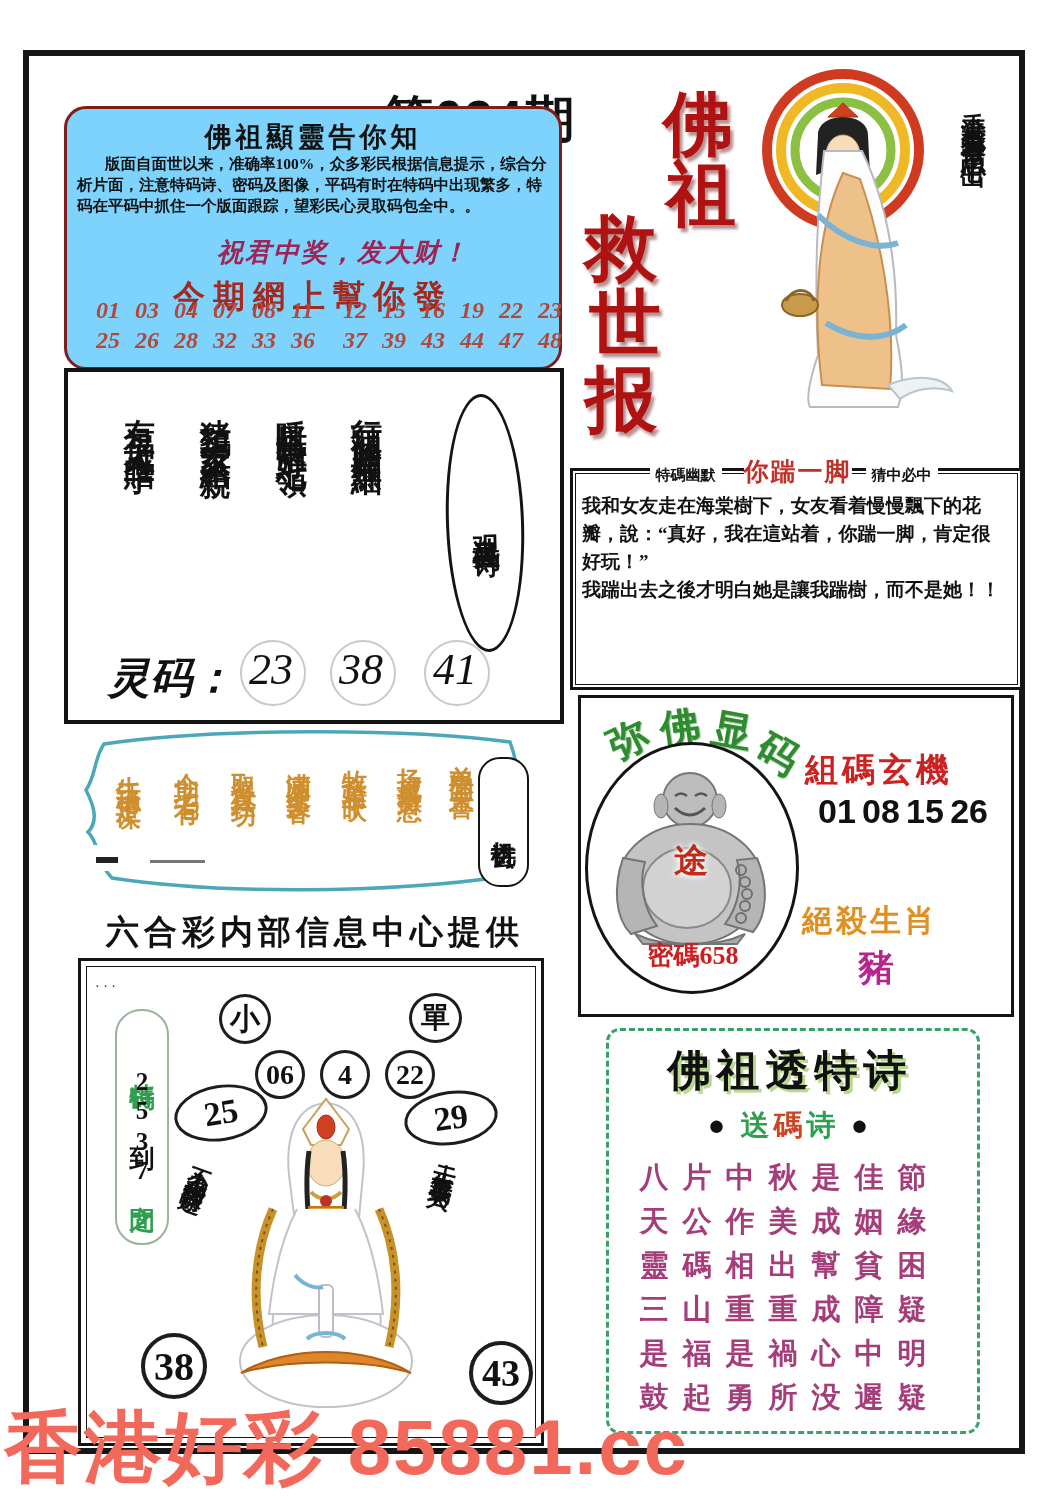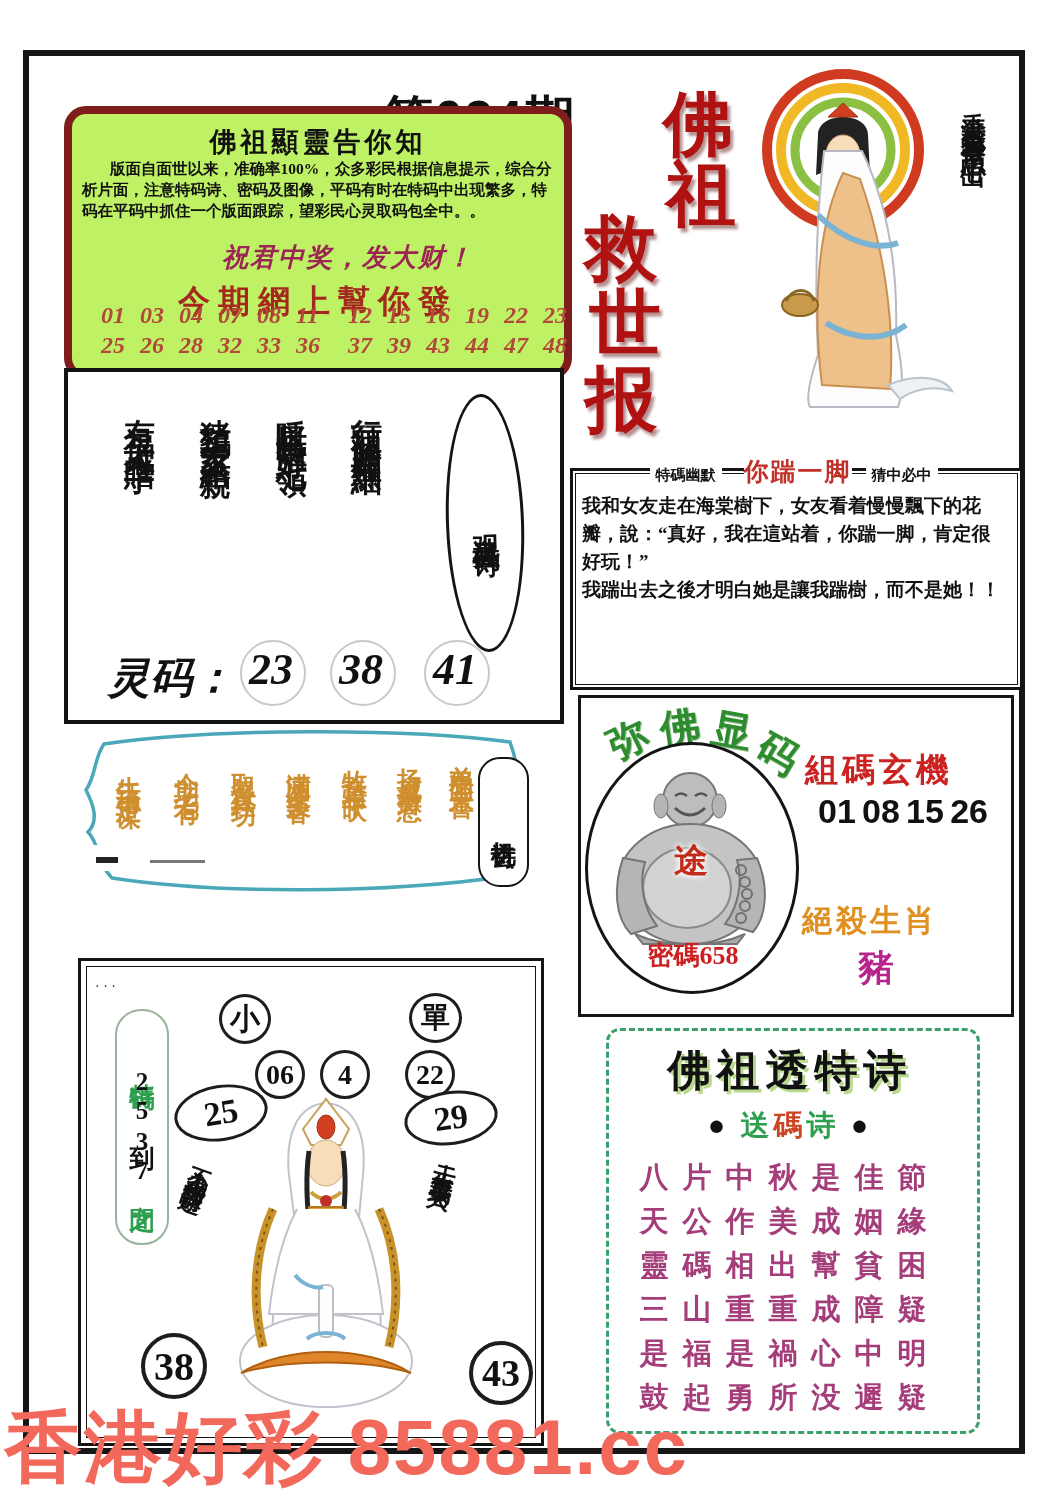--- a/index.html
+++ b/index.html
@@ -3,36 +3,36 @@
 <meta charset="utf-8">
 <style>
   html,body{margin:0;padding:0;background:#fff;}
   .page{position:relative;width:1063px;height:1496px;background:#fff;overflow:hidden;
         font-family:"Liberation Serif","DejaVu Serif",serif;color:#111;}
   .abs{position:absolute;}
   .frame{position:absolute;left:23px;top:50px;width:990px;height:1392px;border:6px solid #161616;background:#fff;}
   .vtext{writing-mode:vertical-rl;text-orientation:upright;}
   .issue{font-size:50px;font-weight:bold;letter-spacing:2px;font-family:Liberation Sans, sans-serif;margin-top:28px;}
   
-  .boxA{left:64px;top:106px;width:492px;height:258px;border:8px solid #7f1d1d;border-radius:22px;background:#bef264;}
+  .boxA{left:64px;top:106px;width:492px;height:258px;border:3px solid #7f1d1d;border-radius:22px;background:#7dd3fc;}
   .boxA-title{top:10px;left:0;width:100%;text-align:center;font-size:27px;font-weight:bold;letter-spacing:4px;}
   .boxA-body{top:44px;left:10px;width:470px;font-size:15.5px;font-weight:bold;line-height:21px;text-indent:1.8em;}
   .boxA-wish{top:126px;left:150px;width:330px;font-size:26px;font-weight:bold;font-style:italic;color:#9c2555;letter-spacing:2px;}
   .boxA-slogan{top:166px;left:0;width:100%;text-align:center;font-size:32px;font-weight:bold;color:#a5281e;letter-spacing:8px;}
   .numrow{left:29px;width:466px;display:flex;justify-content:space-between;color:#b2473a;font-size:24px;font-weight:bold;font-style:italic;}
   .numrow span{word-spacing:9px;}
   
   .boxB{left:64px;top:368px;width:492px;height:348px;border:4px solid #141414;background:#fff;}
   .colB{font-size:31px;font-weight:bold;letter-spacing:8px;line-height:1;}
   .ovalB{left:378px;top:22px;width:72px;height:252px;border:3px solid #141414;border-radius:50%;transform:rotate(-2deg);
          display:flex;align-items:center;justify-content:center;}
   .ovalB .vtext{font-size:27px;font-weight:bold;letter-spacing:4px;}
   .lingma-label{left:40px;top:278px;font-size:42px;font-weight:bold;font-style:italic;}
   .lingma-circle{width:62px;height:62px;border:2px solid #c9c9c9;border-radius:50%;top:268px;}
-  .lingma-num{font-size:44px;font-weight:bold;font-style:italic;top:272px;width:62px;text-align:center;}
+  .lingma-num{font-size:44px;font-weight:normal;font-style:italic;top:272px;width:62px;text-align:center;}
   
   .scroll-col{color:#cf8f2e;font-size:25px;font-weight:bold;letter-spacing:7px;}
   .xuanji{left:478px;top:757px;width:47px;height:126px;border:2px solid #141414;border-radius:22px;
           display:flex;align-items:center;justify-content:center;background:#fff;}
   .xuanji .vtext{font-size:25px;font-weight:bold;}
   .provider{left:100px;top:910px;width:430px;text-align:center;font-size:33px;font-weight:bold;letter-spacing:5px;}
   
   .boxC{left:78px;top:958px;width:460px;height:482px;border:3px solid #141414;background:#fff;}
   .boxC-inner{position:absolute;left:5px;top:5px;right:5px;bottom:5px;border:1.5px solid #141414;}
   .pill{left:34px;top:48px;width:50px;height:232px;border:2px solid #9ab39a;border-radius:26px;
@@ -128,20 +128,21 @@
   <div class="abs vtext scroll-col" style="left:393px;top:748px;">扬威抖擞惹</div>
 
   <div class="abs vtext scroll-col" style="left:445px;top:745px;">单双同来喜</div>
   <div class="abs artifact-band"></div>
   <div class="abs dash1"></div>
   <div class="abs dash2"></div>
   <div class="abs xuanji">
     <div class="vtext">玄机诗</div>
   </div>
 
+  <div class="abs provider">六合彩内部信息中心提供</div>
 
   <div class="abs boxC">
     <div class="boxC-inner"></div>
     <div class="abs" style="left:14px;top:18px;font-size:14px;color:#333;">· · ·</div>
 
     <div class="abs pill">
       <div class="vtext"><span class="g">特碼</span><span>25到37</span><span class="g">之間</span></div>
     </div>
 
     <div class="abs ringc" style="left:138px;top:33px;width:46px;height:44px;">
@@ -150,21 +151,21 @@
     <div class="abs ringc" style="left:328px;top:32px;width:47px;height:44px;">
       <span style="font-size:29px;font-weight:bold;">單</span>
     </div>
 
     <div class="abs ringc" style="left:174px;top:89px;width:44px;height:43px;">
       <span class="bignum" style="font-size:28px;">06</span>
     </div>
     <div class="abs ringc" style="left:239px;top:89px;width:44px;height:43px;">
       <span class="bignum" style="font-size:28px;">4</span>
     </div>
-    <div class="abs ringc" style="left:324px;top:89px;width:44px;height:43px;">
+    <div class="abs ringc" style="left:304px;top:89px;width:44px;height:43px;">
       <span class="bignum" style="font-size:28px;">22</span>
     </div>
 
     <div class="abs ringc" style="left:93px;top:124px;width:88px;height:50px;transform:rotate(-9deg);">
       <span class="bignum" style="font-size:34px;">25</span>
     </div>
     <div class="abs ringc" style="left:323px;top:130px;width:88px;height:48px;transform:rotate(-8deg);">
       <span class="bignum" style="font-size:34px;">29</span>
     </div>
 

